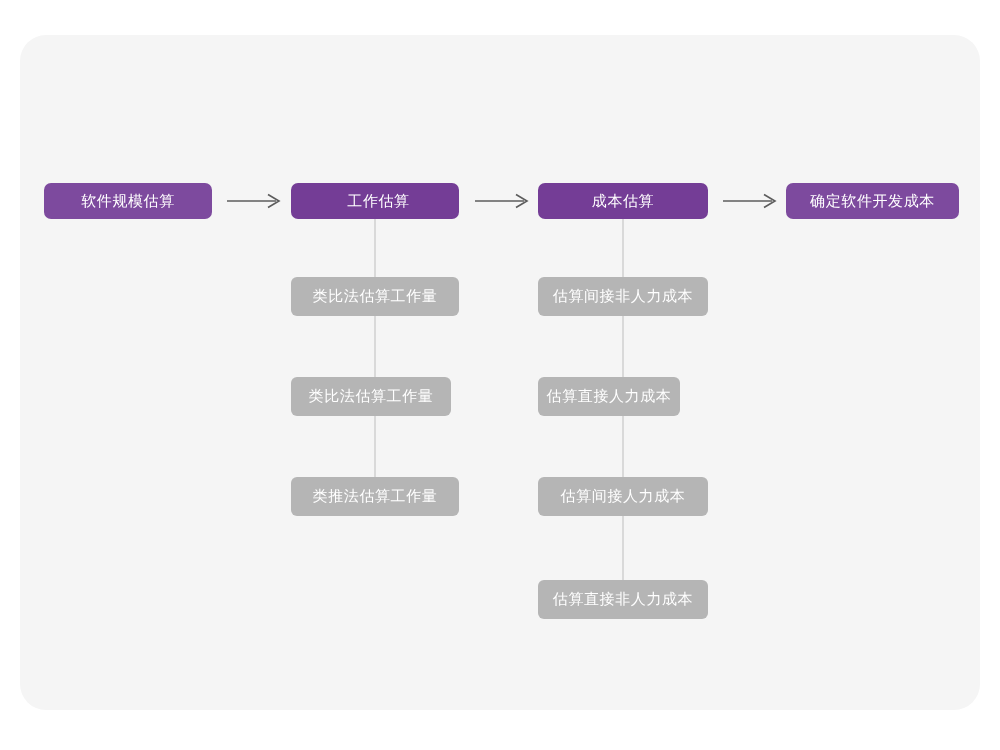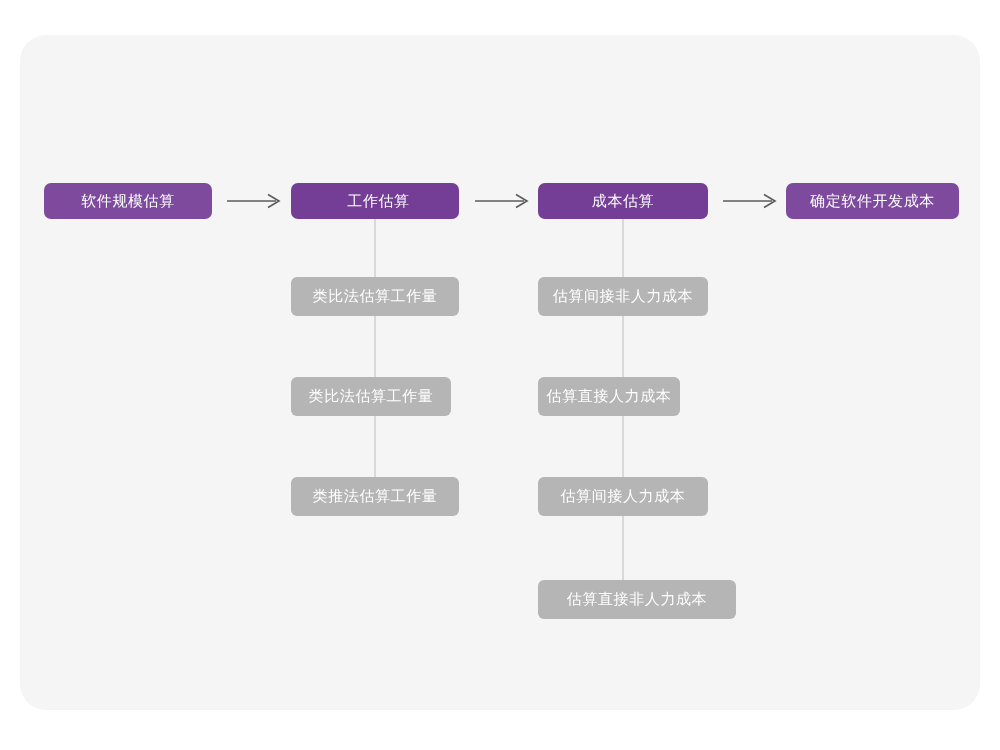--- a/index.html
+++ b/index.html
@@ -135,21 +135,21 @@
 
   <div class="node primary deep" style="left:538px; top:183px; width:170px;">
     <span>成本估算</span>
   </div>
   <div class="node sub" style="left:538px; top:377px; width:142px;">
     <span>估算直接人力成本</span>
   </div>
   <div class="node sub" style="left:538px; top:477px; width:170px;">
     <span>估算间接人力成本</span>
   </div>
-  <div class="node sub" style="left:538px; top:580px; width:198px;">
+  <div class="node sub" style="left:538px; top:580px; width:170px;">
     <span>估算直接非人力成本</span>
   </div>
 
   <div class="arrow" style="left:718px; top:186px; width:68px;">
     <svg width="60" height="16" viewBox="0 0 60 16" aria-hidden="true">
       <line x1="1" y1="8" x2="50" y2="8" stroke="#5c5c5c" stroke-width="1.6"></line>
       <polyline points="42,1.5 53,8 42,14.5" fill="none" stroke="#5c5c5c" stroke-width="1.6"></polyline>
     </svg>
   </div>
 

